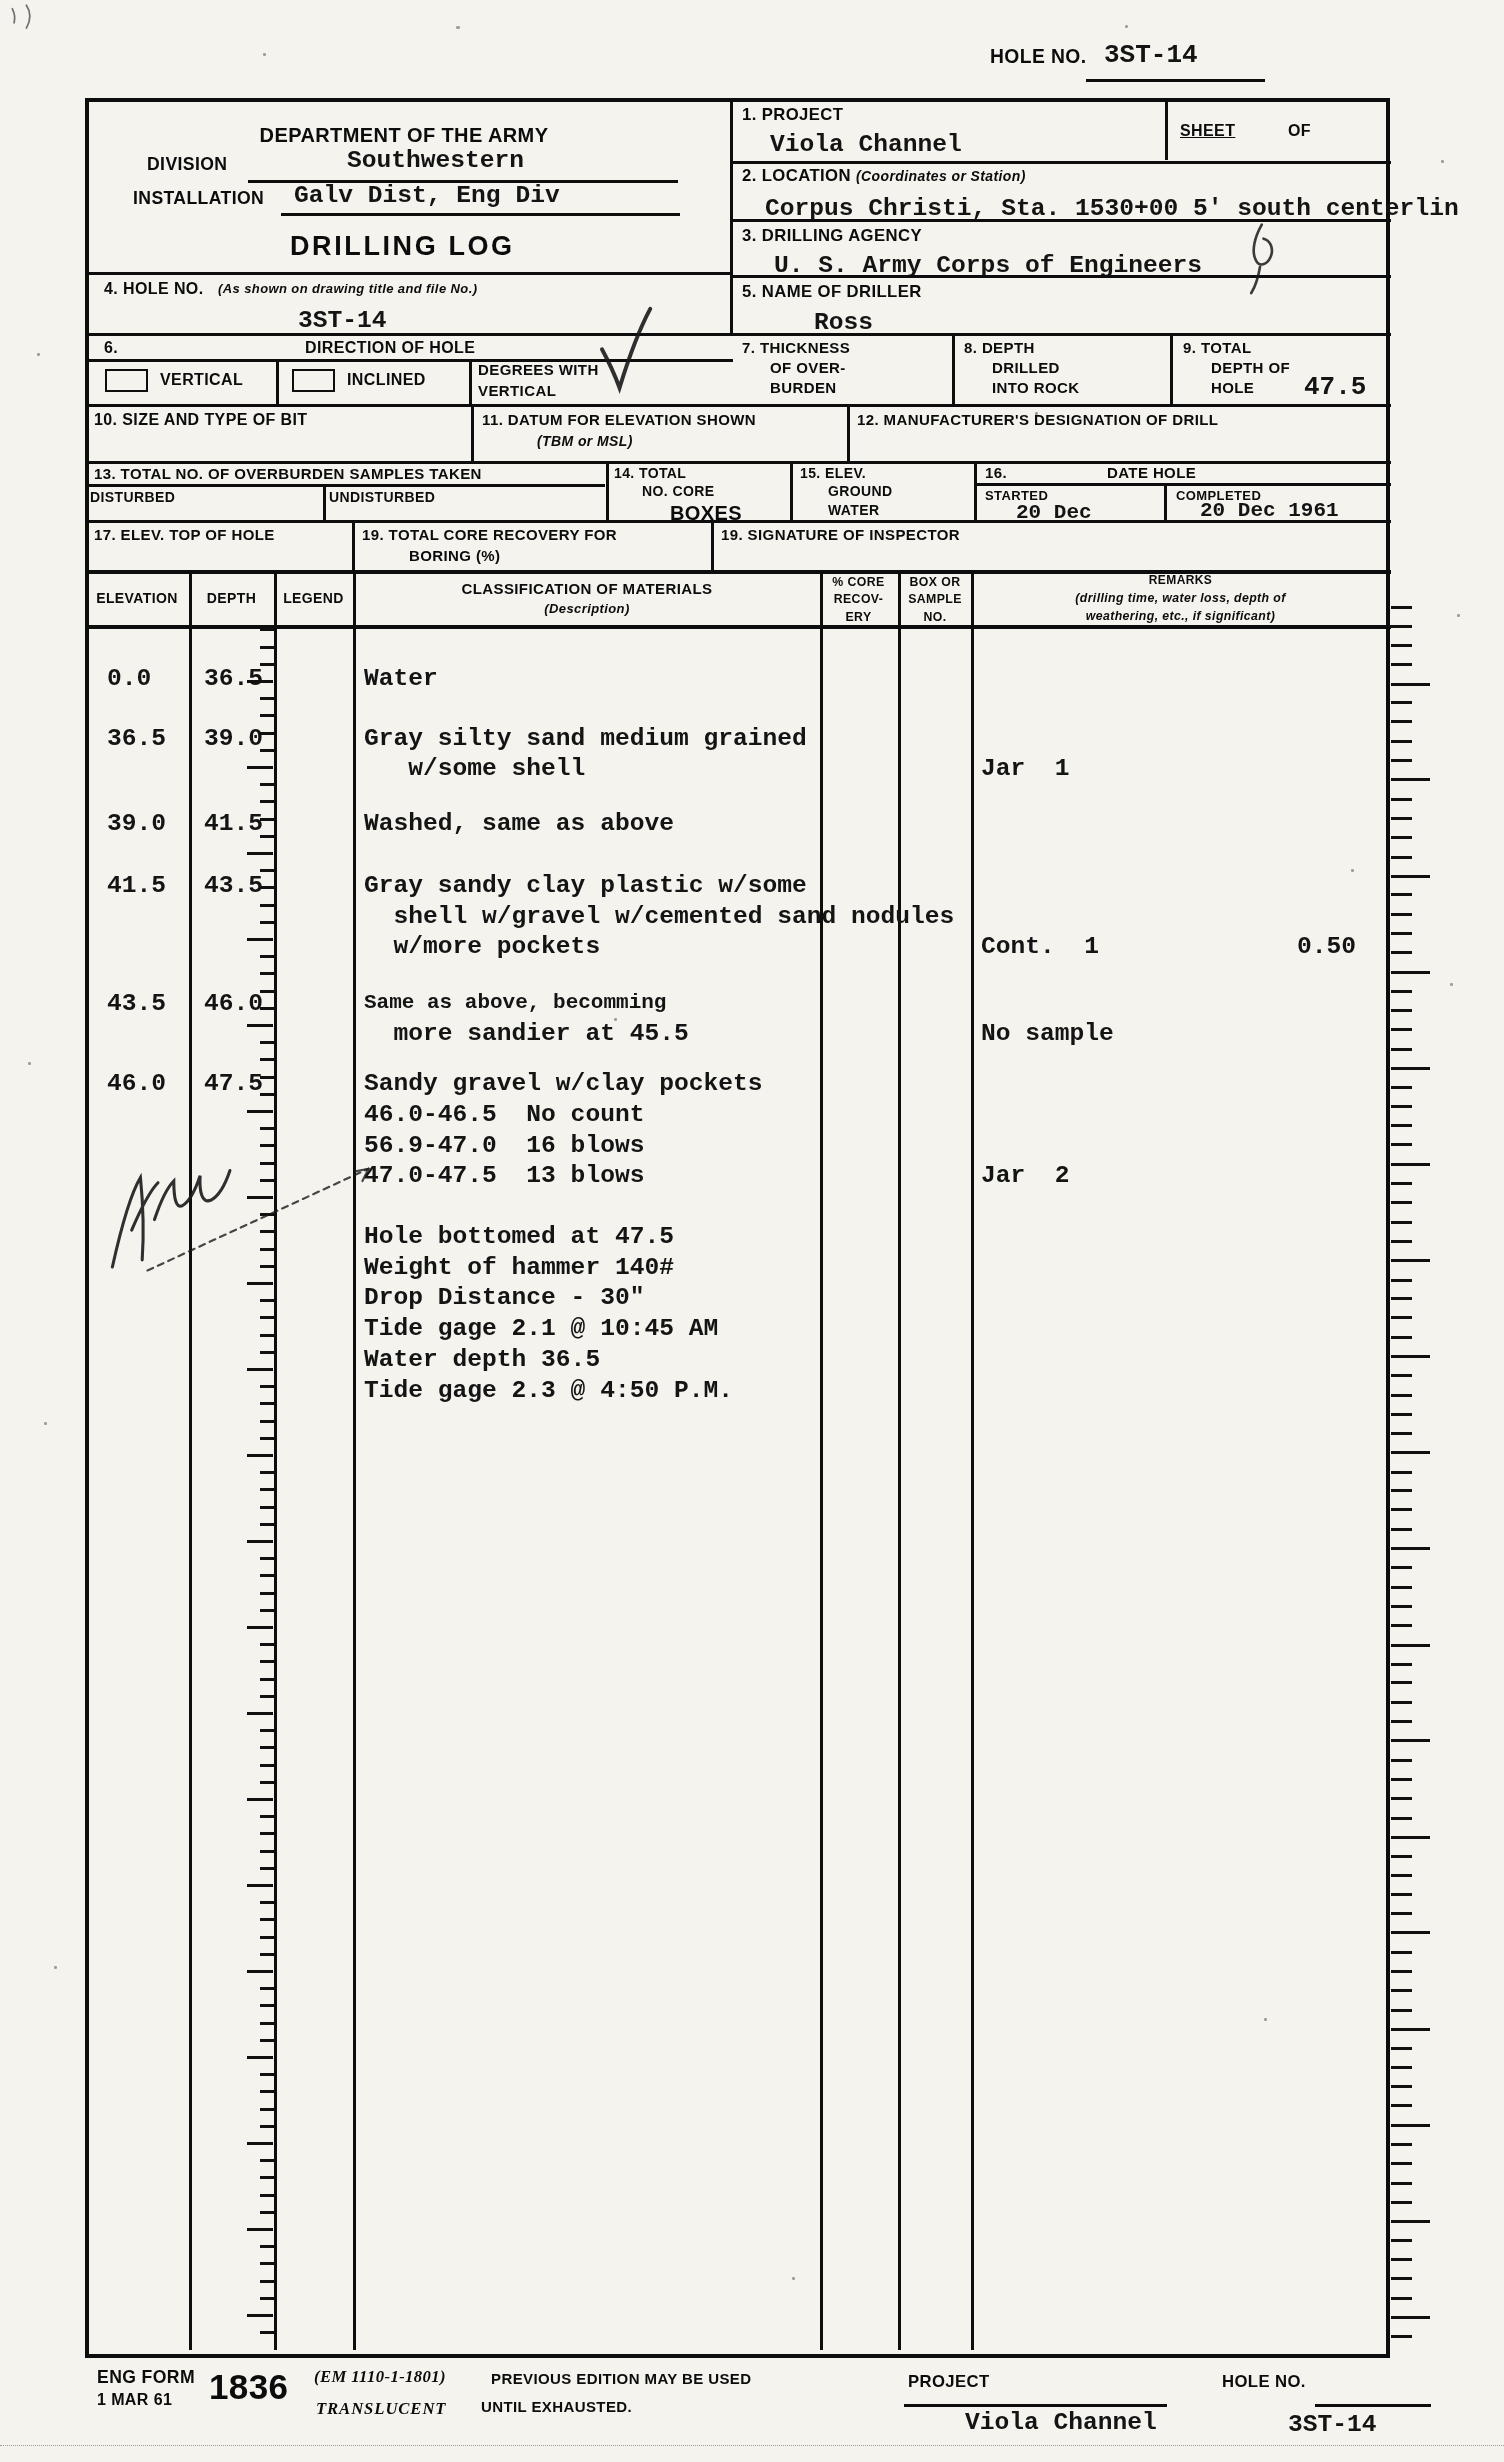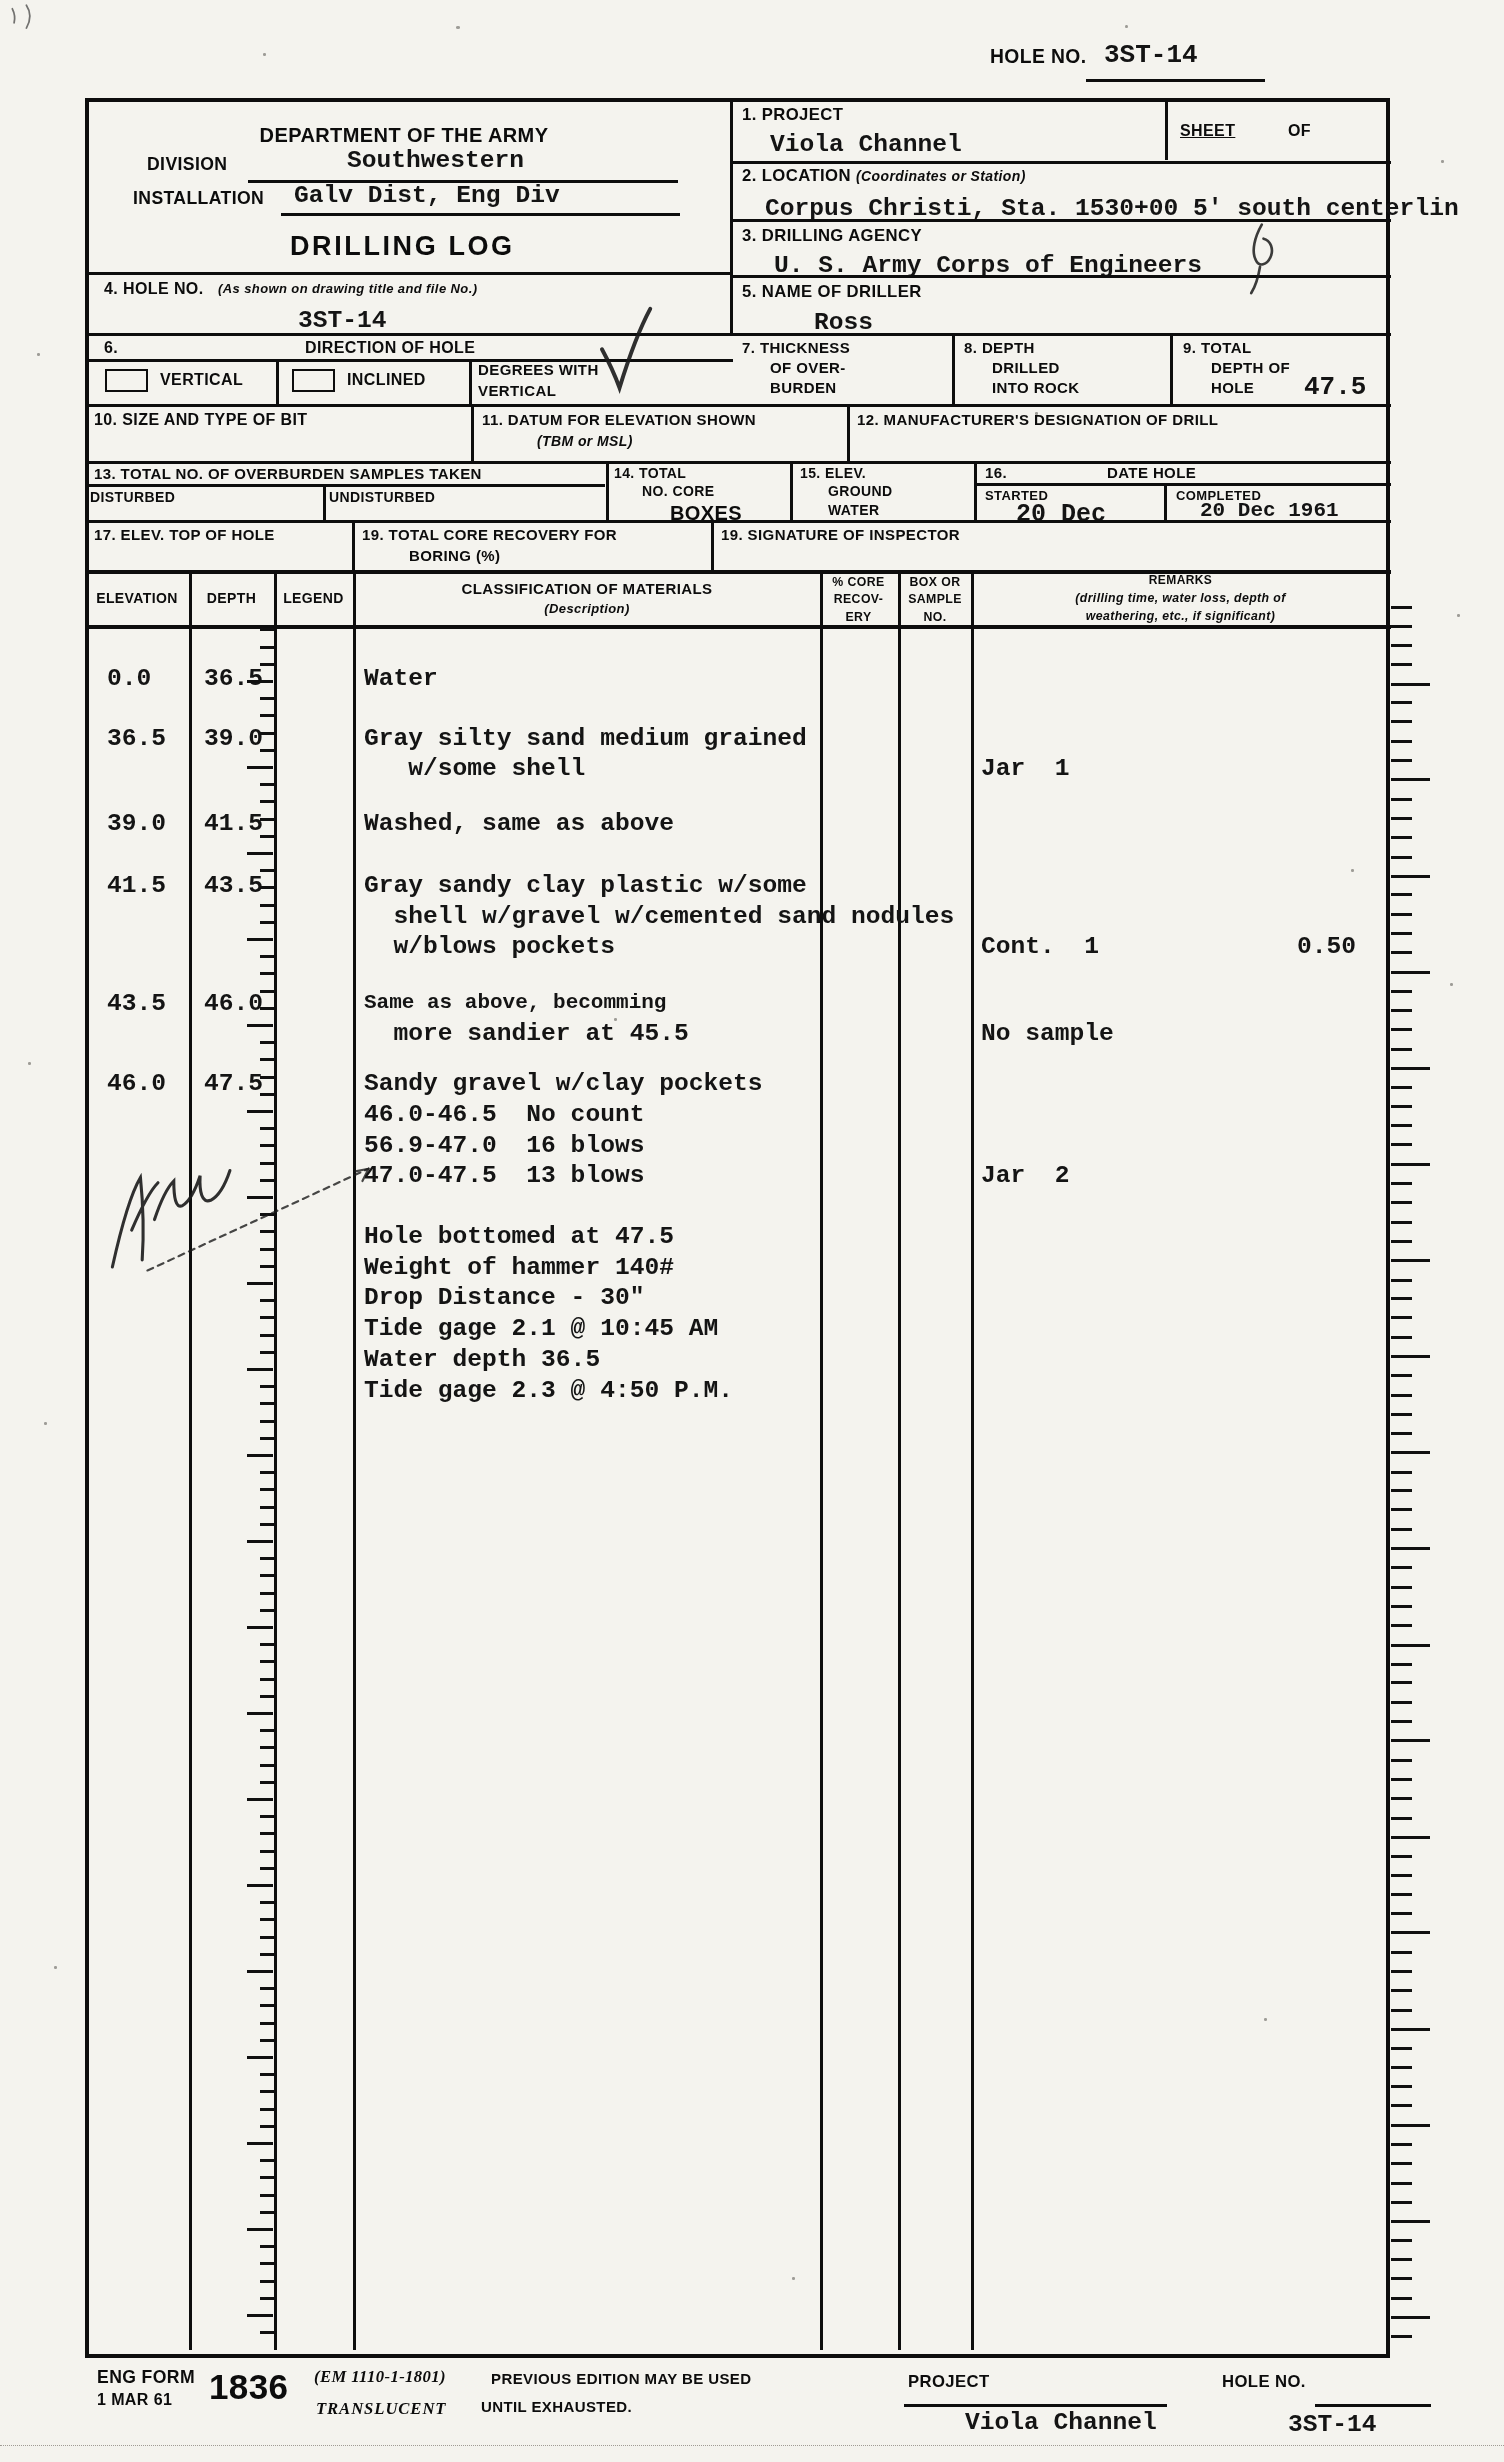--- a/index.html
+++ b/index.html
@@ -87,21 +87,21 @@
   <div class="b" style="left:329px;top:490px;font-size:14px;">UNDISTURBED</div>
   <div class="b" style="left:614px;top:466px;font-size:14px;">14. TOTAL</div>
   <div class="b" style="left:642px;top:484px;font-size:14px;">NO. CORE</div>
   <div class="b" style="left:642px;top:503px;font-size:20px;margin-left:28px;">BOXES</div>
   <div class="b" style="left:800px;top:466px;font-size:14px;">15. ELEV.</div>
   <div class="b" style="left:828px;top:484px;font-size:14px;">GROUND</div>
   <div class="b" style="left:828px;top:503px;font-size:14px;">WATER</div>
   <div class="b" style="left:985px;top:465px;font-size:15px;">16.</div>
   <div class="b" style="left:1107px;top:465px;font-size:15px;">DATE HOLE</div>
   <div class="b" style="left:985px;top:489px;font-size:13px;">STARTED</div>
-  <div class="t" style="left:1016px;top:502px;font-size:25px;text-align:center;">20 Dec</div>
+  <div class="t" style="left:1016px;top:502px;font-size:21px;text-align:center;">20 Dec</div>
   <div class="b" style="left:1176px;top:489px;font-size:13px;">COMPLETED</div>
   <div class="t" style="left:1200px;top:500px;font-size:21px;">20 Dec 1961</div>
 
   <div class="b" style="left:94px;top:527px;font-size:15px;">17. ELEV. TOP OF HOLE</div>
   <div class="b" style="left:362px;top:527px;font-size:15px;">19. TOTAL CORE RECOVERY FOR</div>
   <div class="b" style="left:409px;top:548px;font-size:15px;">BORING (%)</div>
   <div class="b" style="left:721px;top:527px;font-size:15px;">19. SIGNATURE OF INSPECTOR</div>
 
   <div class="b ctr" style="left:85px;top:591px;width:104px;font-size:14px;">ELEVATION</div>
   <div class="b ctr" style="left:189px;top:591px;width:85px;font-size:14px;">DEPTH</div>
@@ -162,21 +162,21 @@
       <div class="t" style="left: 364px; top: 727px; font-size: 24.6px;">Gray silty sand medium grained</div>
       <div class="t" style="left: 364px; top: 757px; font-size: 24.6px;">   w/some shell</div>
       <div class="t" style="left: 981px; top: 757px; font-size: 24.6px;">Jar  1</div>
       <div class="t" style="left: 107px; top: 812px; font-size: 24.6px;">39.0</div>
       <div class="t" style="left: 180px; top: 812px; width: 83px; text-align: right; font-size: 24.6px;">41.5</div>
       <div class="t" style="left: 364px; top: 812px; font-size: 24.6px;">Washed, same as above</div>
       <div class="t" style="left: 107px; top: 874px; font-size: 24.6px;">41.5</div>
       <div class="t" style="left: 180px; top: 874px; width: 83px; text-align: right; font-size: 24.6px;">43.5</div>
       <div class="t" style="left: 364px; top: 874px; font-size: 24.6px;">Gray sandy clay plastic w/some</div>
       <div class="t" style="left: 364px; top: 905px; font-size: 24.6px;">  shell w/gravel w/cemented sand nodules</div>
-      <div class="t" style="left: 364px; top: 935px; font-size: 24.6px;">  w/blows pockets</div>
+      <div class="t" style="left: 364px; top: 935px; font-size: 24.6px;">  w/more pockets</div>
       <div class="t" style="left: 981px; top: 935px; font-size: 24.6px;">Cont.  1</div>
       <div class="t" style="left: 1297px; top: 935px; font-size: 24.6px;">0.50</div>
       <div class="t" style="left: 107px; top: 992px; font-size: 24.6px;">43.5</div>
       <div class="t" style="left: 180px; top: 992px; width: 83px; text-align: right; font-size: 24.6px;">46.0</div>
       <div class="t" style="left: 364px; top: 992px; font-size: 21px;">Same as above, becomming</div>
       <div class="t" style="left: 364px; top: 1022px; font-size: 24.6px;">  more sandier at 45.5</div>
       <div class="t" style="left: 981px; top: 1022px; font-size: 24.6px;">No sample</div>
       <div class="t" style="left: 107px; top: 1072px; font-size: 24.6px;">46.0</div>
       <div class="t" style="left: 180px; top: 1072px; width: 83px; text-align: right; font-size: 24.6px;">47.5</div>
       <div class="t" style="left: 364px; top: 1072px; font-size: 24.6px;">Sandy gravel w/clay pockets</div>

